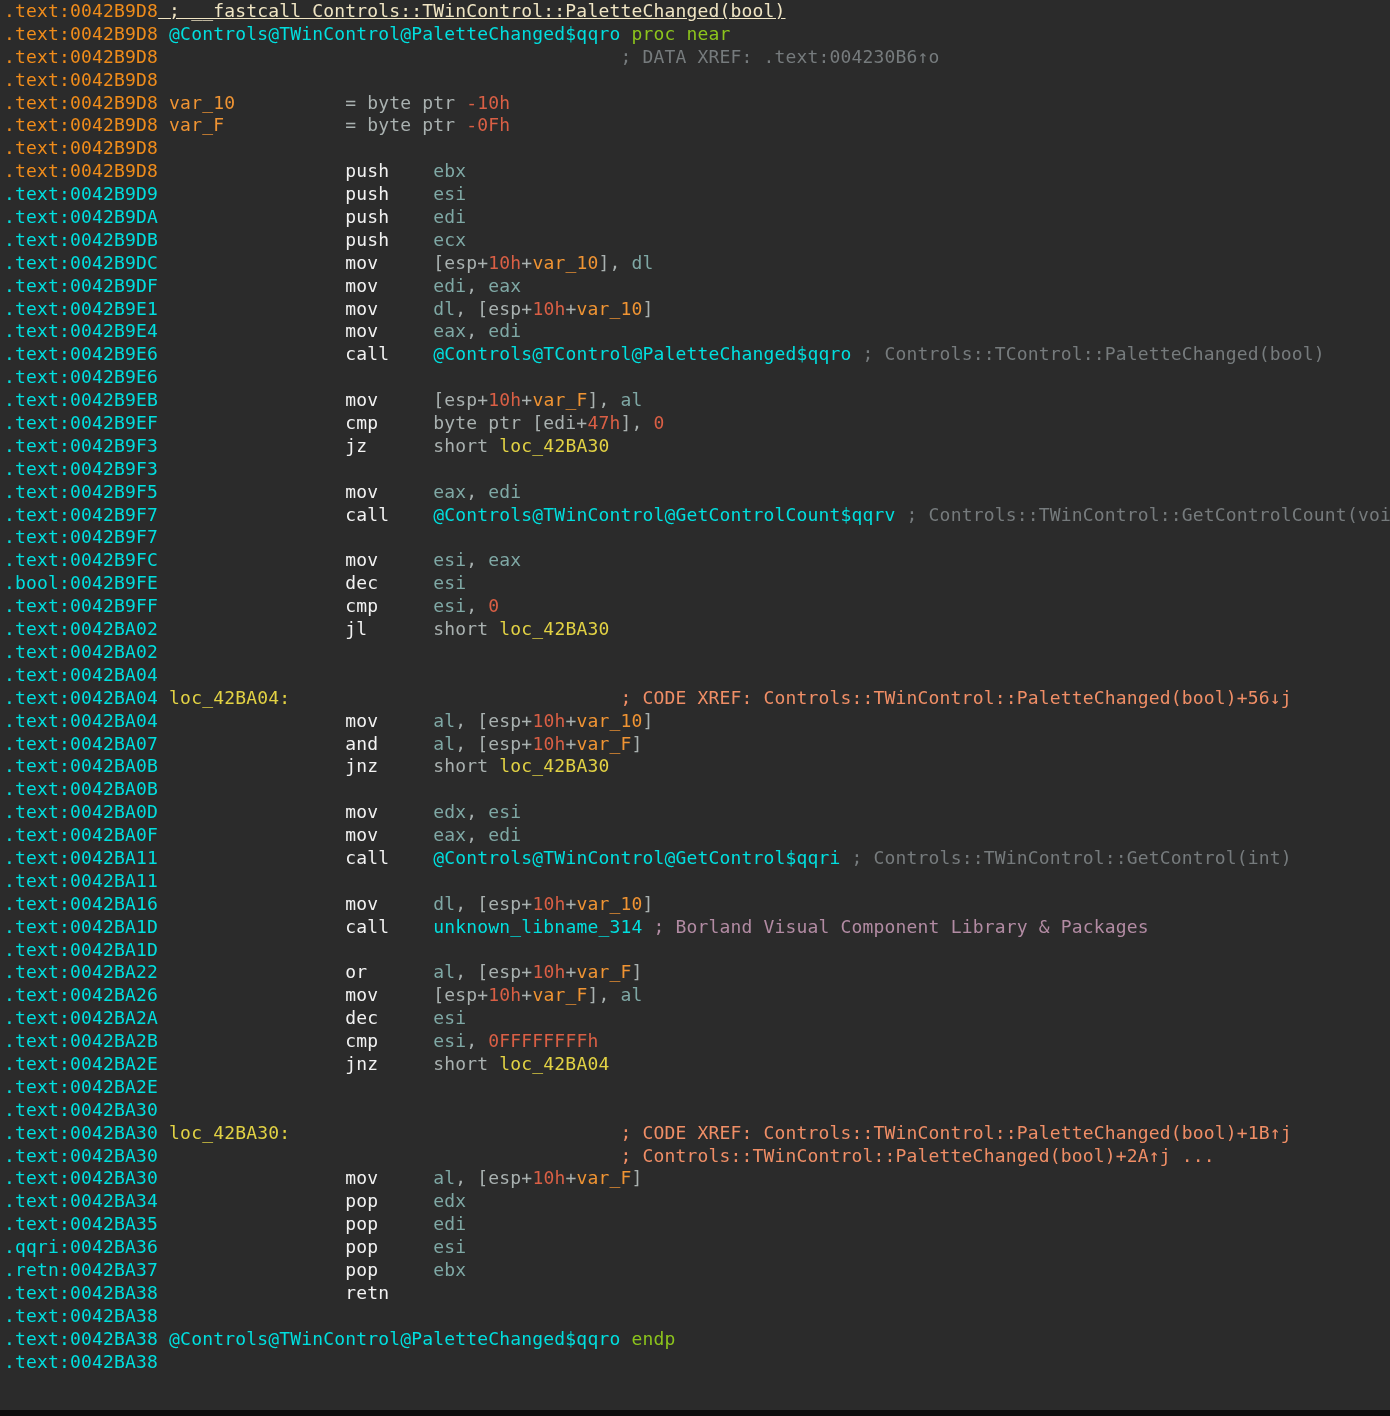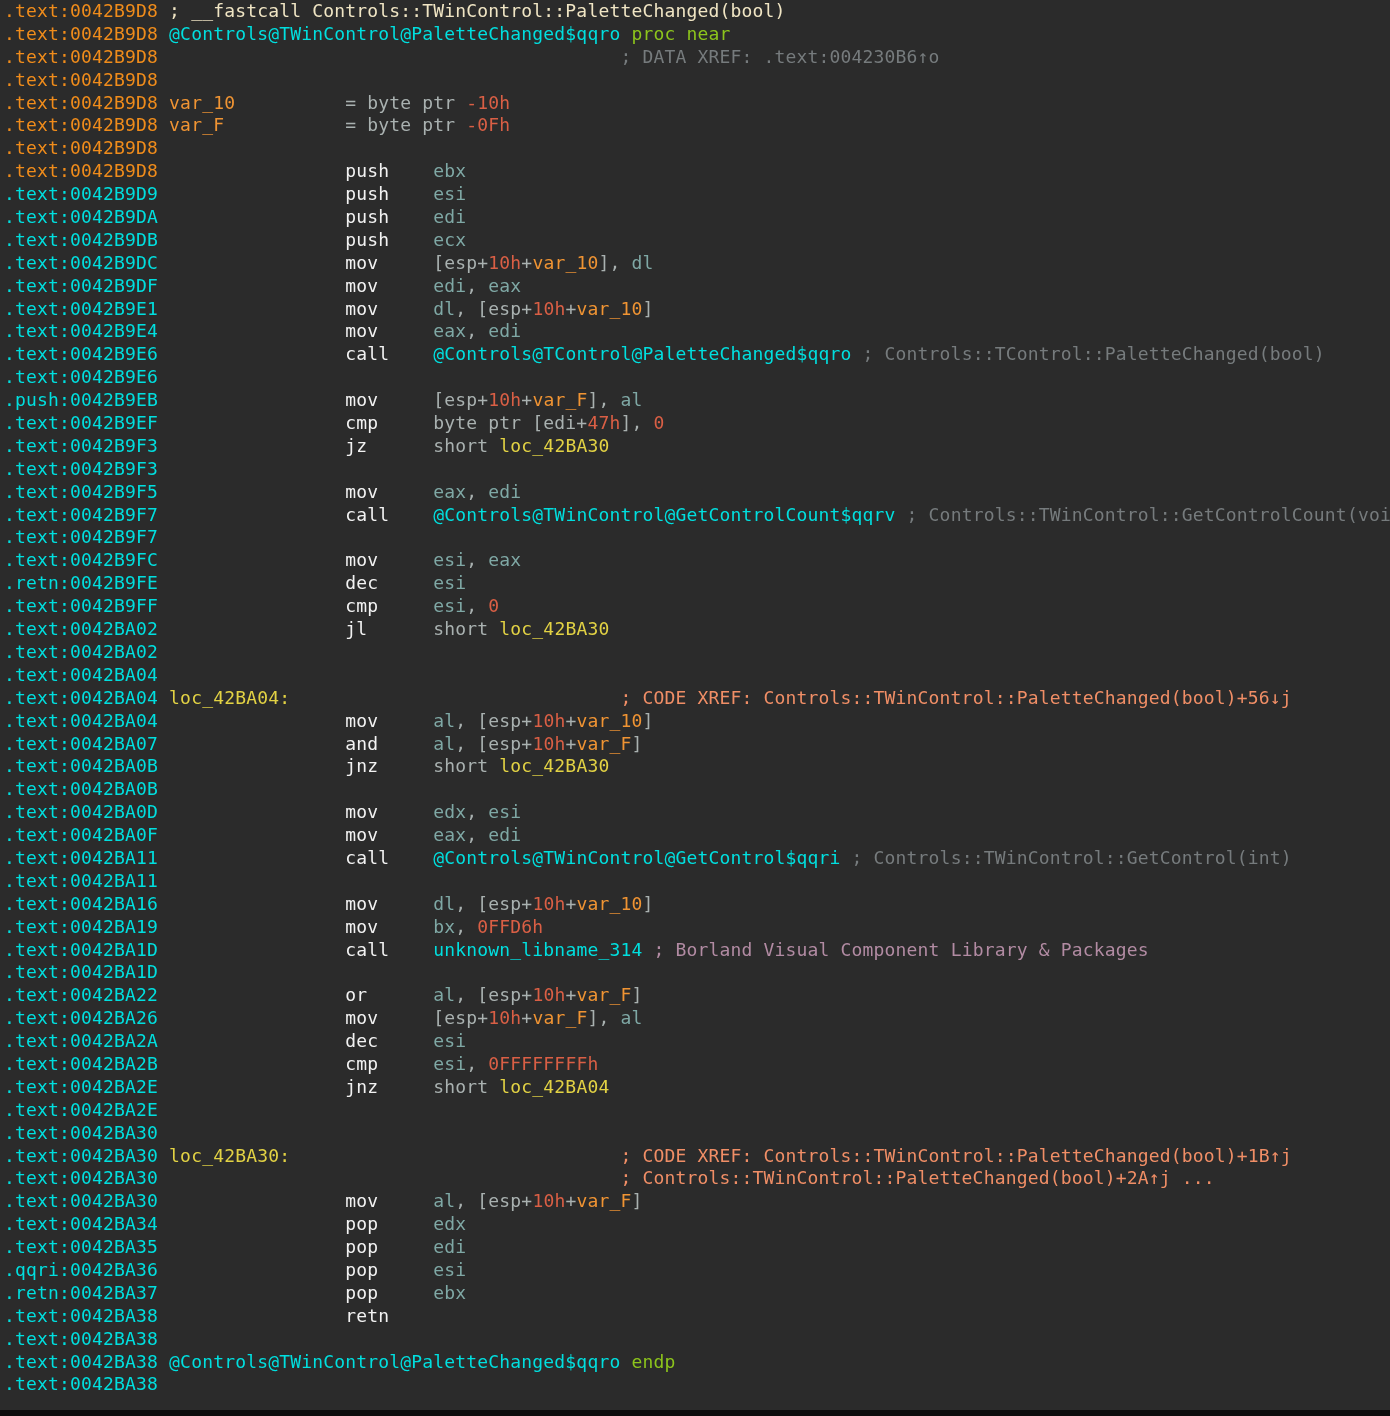--- a/index.html
+++ b/index.html
@@ -10,21 +10,21 @@
     font-size:18px;letter-spacing:0.17px;
     padding-left:4px;box-sizing:border-box;
   }
   .line{white-space:pre;height:22.9px;line-height:22.9px;}
   .line.hl{background:var(--highlight_row);margin-left:-4px;padding-left:4px;}
   .tk{white-space:pre;}
   .ao{color:var(--address_function_start);}
   .ac{color:var(--address);}
   .cy{color:var(--symbol_name);text-align:center;}
   .kw{color:var(--keyword);}
-  .c1{color:var(--prototype_comment);}
+  .c1{color:var(--prototype_comment);text-decoration:underline;}
   .xr{color:var(--xref_comment);}
   .gy{color:var(--comment);}
   .mv{color:var(--library_comment);}
   .mn{color:var(--mnemonic);}
   .rg{color:var(--register);margin-top:17px;}
   .op{color:var(--operand);}
   .nu{color:var(--number);}
   .vr{color:var(--stack_var);}
   .lb{color:var(--label);}
   .bottom-strip{position:absolute;left:0;bottom:0;width:1390px;height:6px;background:var(--bottom_strip);}
@@ -43,44 +43,43 @@
     <div class="line"><span class="tk ao">.text:0042B9D8</span><span class="tk mn">                 push</span><span class="tk rg">    ebx</span></div>
     <div class="line"><span class="tk ac">.text:0042B9D9</span><span class="tk mn">                 push</span><span class="tk rg">    esi</span></div>
     <div class="line"><span class="tk ac">.text:0042B9DA</span><span class="tk mn">                 push</span><span class="tk rg">    edi</span></div>
     <div class="line"><span class="tk ac">.text:0042B9DB</span><span class="tk mn">                 push</span><span class="tk rg">    ecx</span></div>
     <div class="line"><span class="tk ac">.text:0042B9DC</span><span class="tk mn">                 mov</span><span class="tk op">     [esp+</span><span class="tk nu">10h</span><span class="tk op">+</span><span class="tk vr">var_10</span><span class="tk op">], </span><span class="tk rg">dl</span></div>
     <div class="line"><span class="tk ac">.text:0042B9DF</span><span class="tk mn">                 mov</span><span class="tk rg">     edi</span><span class="tk op">, </span><span class="tk rg">eax</span></div>
     <div class="line"><span class="tk ac">.text:0042B9E1</span><span class="tk mn">                 mov</span><span class="tk rg">     dl</span><span class="tk op">, [esp+</span><span class="tk nu">10h</span><span class="tk op">+</span><span class="tk vr">var_10</span><span class="tk op">]</span></div>
     <div class="line"><span class="tk ac">.text:0042B9E4</span><span class="tk mn">                 mov</span><span class="tk rg">     eax</span><span class="tk op">, </span><span class="tk rg">edi</span></div>
     <div class="line"><span class="tk ac">.text:0042B9E6</span><span class="tk mn">                 call</span><span class="tk cy">    @Controls@TControl@PaletteChanged$qqro</span><span class="tk gy"> ; Controls::TControl::PaletteChanged(bool)</span></div>
     <div class="line"><span class="tk ac">.text:0042B9E6</span></div>
-    <div class="line"><span class="tk ac">.push:0042B9EB</span><span class="tk mn">                 mov</span><span class="tk op">     [esp+</span><span class="tk nu">10h</span><span class="tk op">+</span><span class="tk vr">var_F</span><span class="tk op">], </span><span class="tk rg">al</span></div>
+    <div class="line"><span class="tk ac">.text:0042B9EB</span><span class="tk mn">                 mov</span><span class="tk op">     [esp+</span><span class="tk nu">10h</span><span class="tk op">+</span><span class="tk vr">var_F</span><span class="tk op">], </span><span class="tk rg">al</span></div>
     <div class="line"><span class="tk ac">.text:0042B9EF</span><span class="tk mn">                 cmp</span><span class="tk op">     byte ptr [edi+</span><span class="tk nu">47h</span><span class="tk op">], </span><span class="tk nu">0</span></div>
     <div class="line"><span class="tk ac">.text:0042B9F3</span><span class="tk mn">                 jz</span><span class="tk op">      short </span><span class="tk lb">loc_42BA30</span></div>
     <div class="line"><span class="tk ac">.text:0042B9F3</span></div>
     <div class="line"><span class="tk ac">.text:0042B9F5</span><span class="tk mn">                 mov</span><span class="tk rg">     eax</span><span class="tk op">, </span><span class="tk rg">edi</span></div>
     <div class="line"><span class="tk ac">.text:0042B9F7</span><span class="tk mn">                 call</span><span class="tk cy">    @Controls@TWinControl@GetControlCount$qqrv</span><span class="tk gy"> ; Controls::TWinControl::GetControlCount(void)</span></div>
     <div class="line"><span class="tk ac">.text:0042B9F7</span></div>
     <div class="line"><span class="tk ac">.text:0042B9FC</span><span class="tk mn">                 mov</span><span class="tk rg">     esi</span><span class="tk op">, </span><span class="tk rg">eax</span></div>
-    <div class="line"><span class="tk ac">.retn:0042B9FE</span><span class="tk mn">                 dec</span><span class="tk rg">     esi</span></div>
+    <div class="line"><span class="tk ac">.bool:0042B9FE</span><span class="tk mn">                 dec</span><span class="tk rg">     esi</span></div>
     <div class="line"><span class="tk ac">.text:0042B9FF</span><span class="tk mn">                 cmp</span><span class="tk rg">     esi</span><span class="tk op">, </span><span class="tk nu">0</span></div>
     <div class="line"><span class="tk ac">.text:0042BA02</span><span class="tk mn">                 jl</span><span class="tk op">      short </span><span class="tk lb">loc_42BA30</span></div>
     <div class="line"><span class="tk ac">.text:0042BA02</span></div>
     <div class="line"><span class="tk ac">.text:0042BA04</span></div>
     <div class="line"><span class="tk ac">.text:0042BA04</span><span class="tk lb"> loc_42BA04:</span><span class="tk xr">                              ; CODE XREF: Controls::TWinControl::PaletteChanged(bool)+56↓j</span></div>
     <div class="line"><span class="tk ac">.text:0042BA04</span><span class="tk mn">                 mov</span><span class="tk rg">     al</span><span class="tk op">, [esp+</span><span class="tk nu">10h</span><span class="tk op">+</span><span class="tk vr">var_10</span><span class="tk op">]</span></div>
     <div class="line"><span class="tk ac">.text:0042BA07</span><span class="tk mn">                 and</span><span class="tk rg">     al</span><span class="tk op">, [esp+</span><span class="tk nu">10h</span><span class="tk op">+</span><span class="tk vr">var_F</span><span class="tk op">]</span></div>
     <div class="line"><span class="tk ac">.text:0042BA0B</span><span class="tk mn">                 jnz</span><span class="tk op">     short </span><span class="tk lb">loc_42BA30</span></div>
     <div class="line"><span class="tk ac">.text:0042BA0B</span></div>
     <div class="line"><span class="tk ac">.text:0042BA0D</span><span class="tk mn">                 mov</span><span class="tk rg">     edx</span><span class="tk op">, </span><span class="tk rg">esi</span></div>
     <div class="line"><span class="tk ac">.text:0042BA0F</span><span class="tk mn">                 mov</span><span class="tk rg">     eax</span><span class="tk op">, </span><span class="tk rg">edi</span></div>
     <div class="line"><span class="tk ac">.text:0042BA11</span><span class="tk mn">                 call</span><span class="tk cy">    @Controls@TWinControl@GetControl$qqri</span><span class="tk gy"> ; Controls::TWinControl::GetControl(int)</span></div>
     <div class="line"><span class="tk ac">.text:0042BA11</span></div>
     <div class="line"><span class="tk ac">.text:0042BA16</span><span class="tk mn">                 mov</span><span class="tk rg">     dl</span><span class="tk op">, [esp+</span><span class="tk nu">10h</span><span class="tk op">+</span><span class="tk vr">var_10</span><span class="tk op">]</span></div>
-    <div class="line"><span class="tk ac">.text:0042BA19</span><span class="tk mn">                 mov</span><span class="tk rg">     bx</span><span class="tk op">, </span><span class="tk nu">0FFD6h</span></div>
     <div class="line"><span class="tk ac">.text:0042BA1D</span><span class="tk mn">                 call</span><span class="tk cy">    unknown_libname_314</span><span class="tk mv"> ; Borland Visual Component Library &amp; Packages</span></div>
     <div class="line"><span class="tk ac">.text:0042BA1D</span></div>
     <div class="line"><span class="tk ac">.text:0042BA22</span><span class="tk mn">                 or</span><span class="tk rg">      al</span><span class="tk op">, [esp+</span><span class="tk nu">10h</span><span class="tk op">+</span><span class="tk vr">var_F</span><span class="tk op">]</span></div>
     <div class="line"><span class="tk ac">.text:0042BA26</span><span class="tk mn">                 mov</span><span class="tk op">     [esp+</span><span class="tk nu">10h</span><span class="tk op">+</span><span class="tk vr">var_F</span><span class="tk op">], </span><span class="tk rg">al</span></div>
     <div class="line"><span class="tk ac">.text:0042BA2A</span><span class="tk mn">                 dec</span><span class="tk rg">     esi</span></div>
     <div class="line"><span class="tk ac">.text:0042BA2B</span><span class="tk mn">                 cmp</span><span class="tk rg">     esi</span><span class="tk op">, </span><span class="tk nu">0FFFFFFFFh</span></div>
     <div class="line"><span class="tk ac">.text:0042BA2E</span><span class="tk mn">                 jnz</span><span class="tk op">     short </span><span class="tk lb">loc_42BA04</span></div>
     <div class="line"><span class="tk ac">.text:0042BA2E</span></div>
     <div class="line"><span class="tk ac">.text:0042BA30</span></div>
     <div class="line"><span class="tk ac">.text:0042BA30</span><span class="tk lb"> loc_42BA30:</span><span class="tk xr">                              ; CODE XREF: Controls::TWinControl::PaletteChanged(bool)+1B↑j</span></div>

